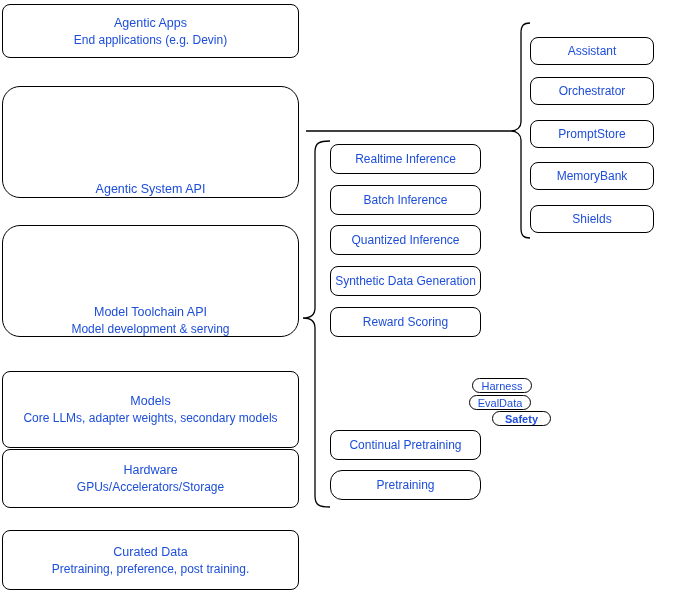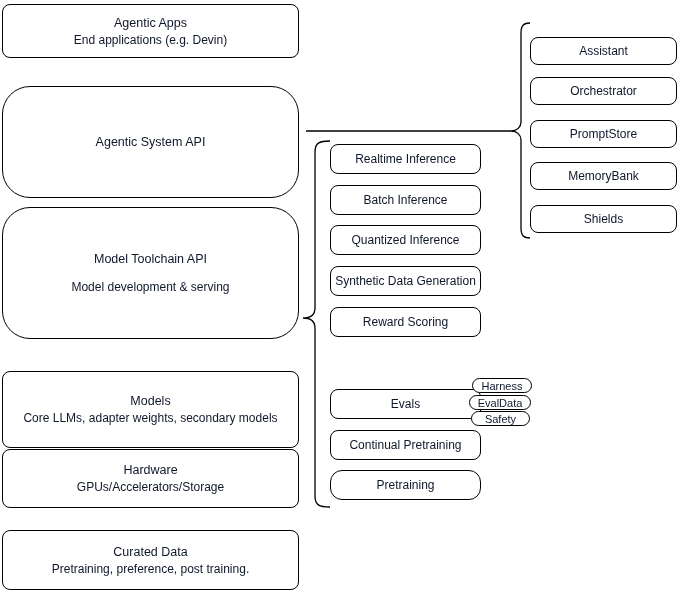--- a/index.html
+++ b/index.html
@@ -1,40 +1,40 @@
 <!DOCTYPE html>
 <html><head>
 <meta charset="utf-8">
 <style>
   html,body{margin:0;padding:0;background:#ffffff;}
   .canvas{
     position:relative;
     width:682px;height:591px;
     background:#ffffff;
     font-family:"Liberation Sans", sans-serif;
-    color:#0f172a;
+    color:#1d4ed8;
     overflow:hidden;
   }
   .node{
     position:absolute;
     box-sizing:border-box;
     border:1px solid #000000;
     background:#ffffff;
     display:flex;
     flex-direction:column;
     align-items:center;
     justify-content:center;
     text-align:center;
   }
   .stack-box{left:2px;width:297px;border-radius:8px;}
-  .big-round{border-radius:28px;}
+  .big-round{border-radius:18px;justify-content:flex-end;}
   .node .title{font-size:12.5px;line-height:15px;}
   .node .subtitle{font-size:12px;line-height:13px;margin-top:3px;}
   .mid-box{left:330px;width:151px;height:30px;border-radius:8px;font-size:12px;}
-  .right-box{left:530px;width:147px;height:28px;border-radius:8px;font-size:12px;}
+  .right-box{left:530px;width:124px;height:28px;border-radius:8px;font-size:12px;}
   .tag{
     position:absolute;
     box-sizing:border-box;
     border:1px solid #000000;
     background:#ffffff;
     border-radius:8px;
     display:flex;align-items:center;justify-content:center;
     font-size:11px;
     z-index:5;
   }
@@ -56,21 +56,21 @@
 
   <div class="node stack-box" style="top:4px;height:54px;">
     <div class="title">Agentic Apps</div>
     <div class="subtitle">End applications (e.g. Devin)</div>
   </div>
 
   <div class="node stack-box big-round" style="top:86px;height:112px;">
     <div class="title">Agentic System API</div>
   </div>
 
-  <div class="node stack-box big-round" style="top:207px;height:132px;gap:11px;">
+  <div class="node stack-box big-round" style="top:225px;height:112px;">
     <div class="title">Model Toolchain API</div>
     <div class="subtitle">Model development &amp; serving</div>
   </div>
 
   <div class="node stack-box" style="top:371px;height:77px;">
     <div class="title">Models</div>
     <div class="subtitle">Core LLMs, adapter weights, secondary models</div>
   </div>
 
   <div class="node stack-box" style="top:449px;height:59px;">
@@ -91,37 +91,34 @@
   </div>
   <div class="node mid-box" style="top:225px;">
     <span>Quantized Inference</span>
   </div>
   <div class="node mid-box" style="top:266px;">
     <span>Synthetic Data Generation</span>
   </div>
   <div class="node mid-box" style="top:307px;">
     <span>Reward Scoring</span>
   </div>
-  <div class="node mid-box" style="top:389px;">
-    <span>Evals</span>
-  </div>
   <div class="node mid-box" style="top:430px;">
     <span>Continual Pretraining</span>
   </div>
   <div class="node mid-box" style="top:470px;border-radius:12px;">
     <span>Pretraining</span>
   </div>
 
   <div class="tag" style="left:472px;top:378px;width:60px;height:15px;">
     <span>Harness</span>
   </div>
   <div class="tag" style="left:469px;top:395px;width:62px;height:15px;">
     <span>EvalData</span>
   </div>
-  <div class="tag" style="left:471px;top:411px;width:59px;height:15px;">
+  <div class="tag" style="left:492px;top:411px;width:59px;height:15px;font-weight:bold;">
     <span>Safety</span>
   </div>
 
   <div class="node right-box" style="top:37px;">
     <span>Assistant</span>
   </div>
   <div class="node right-box" style="top:77px;">
     <span>Orchestrator</span>
   </div>
   <div class="node right-box" style="top:120px;">

